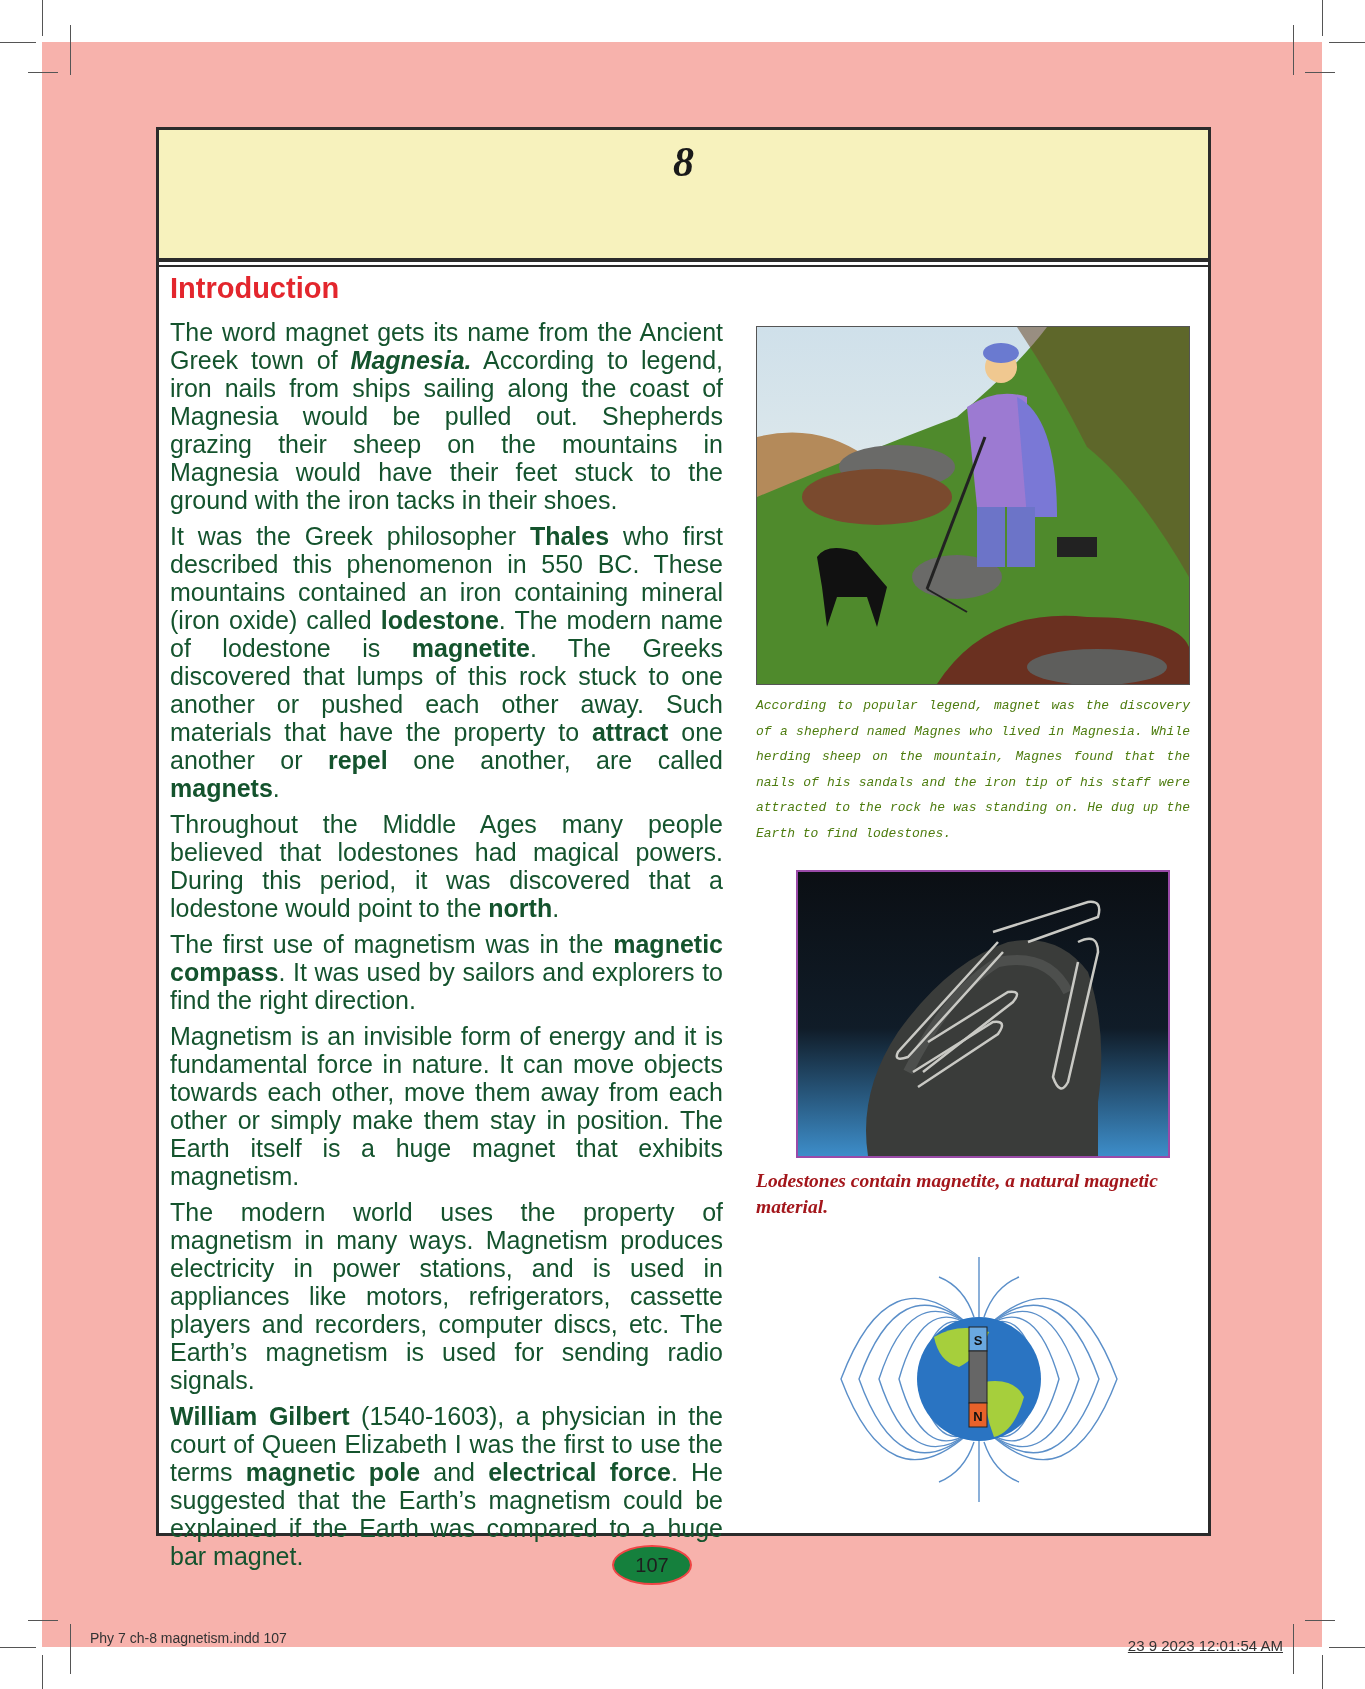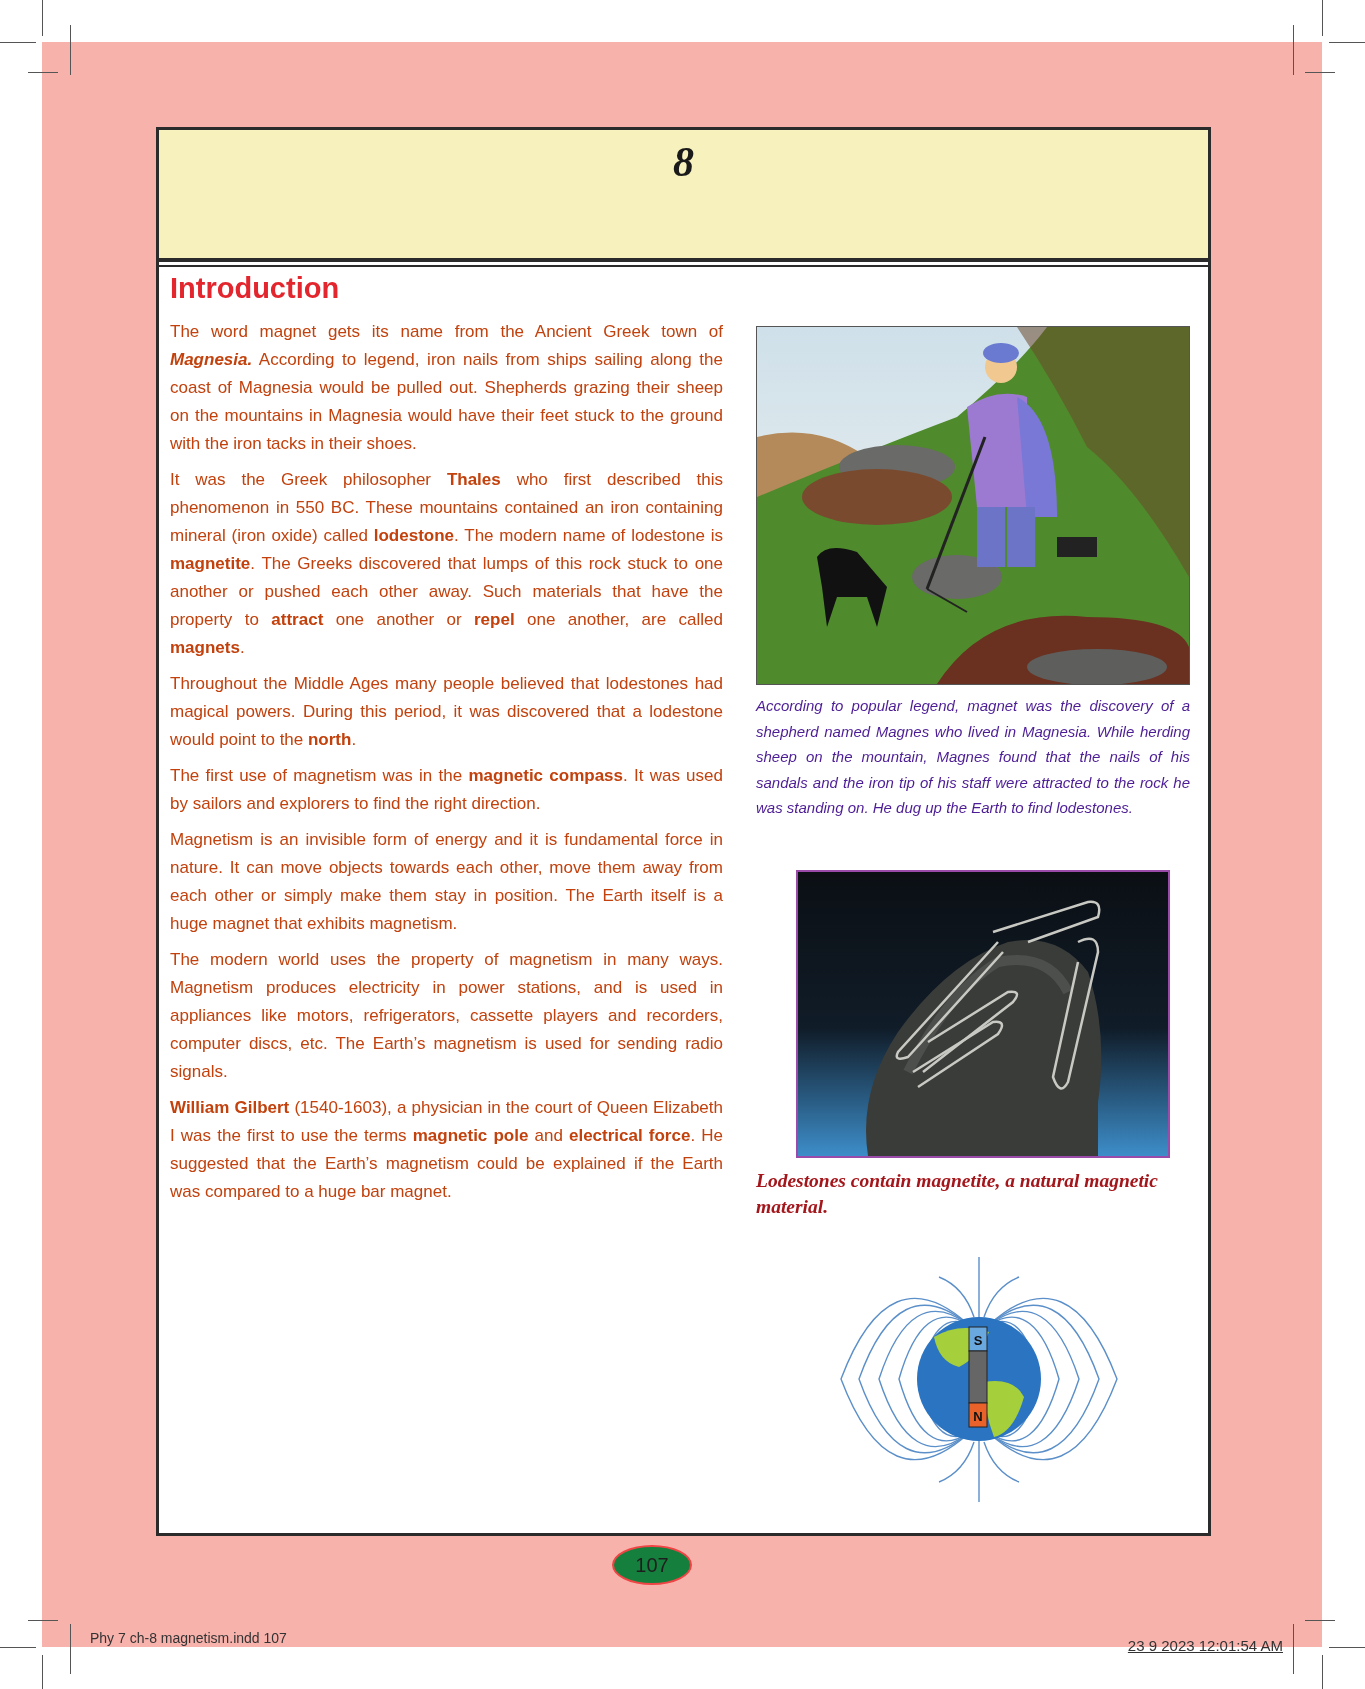--- a/index.html
+++ b/index.html
@@ -5,25 +5,25 @@
   html, body { margin:0; padding:0; }
   body { width:1365px; height:1689px; position:relative; background:#ffffff; overflow:hidden; font-family:"Liberation Sans", sans-serif; }
   .page-bg { position:absolute; left:42px; top:42px; width:1280px; height:1605px; background:#f7b2ac; }
   .crop { position:absolute; background:#555; }
   .frame { position:absolute; left:156px; top:127px; width:1049px; height:1403px; border:3px solid #2b2b2b; background:#ffffff; box-sizing:content-box; }
   .title-band { position:absolute; left:0; top:0; width:1049px; height:128px; background:#f7f2bd; border-bottom:4px solid #2b2b2b; }
   .title-band::after { content:""; position:absolute; left:0; right:0; bottom:-9px; height:2px; background:#2b2b2b; }
   .chapter-num { position:absolute; left:0; width:100%; top:8px; text-align:center; font-family:"Liberation Serif", serif; font-style:italic; font-weight:bold; font-size:42px; color:#1a1a1a; }
   .chapter-title { position:absolute; left:0; width:100%; top:63px; text-align:center; font-family:"Liberation Serif", serif; font-style:italic; font-weight:bold; font-size:46px; color:#1a1a1a; }
   .section-heading { position:absolute; left:11px; top:142px; font-size:29px; font-weight:bold; color:#e3262d; }
-  .body-col { position:absolute; left:11px; top:188px; width:553px; font-size:17px; line-height:28px; color:#c2410c; text-align:justify; }
+  .body-col { position:absolute; left:11px; top:188px; width:553px; font-size:25px; line-height:28px; color:#14532d; text-align:justify; }
   .body-col p { margin:0 0 8px 0; }
   .body-col b { font-weight:bold; }
   .fig1 { position:absolute; left:597px; top:196px; width:432px; height:357px; border:1px solid #555; overflow:hidden; }
-  .cap1 { position:absolute; left:597px; top:563px; width:434px; font-family:Liberation Sans, sans-serif; font-style:italic; font-size:15px; line-height:25.5px; color:#4c1d95; text-align:justify; }
+  .cap1 { position:absolute; left:597px; top:563px; width:434px; font-family:Liberation Mono, monospace; font-style:italic; font-size:13px; line-height:25.5px; color:#4d7c0f; text-align:justify; }
   .fig2 { position:absolute; left:637px; top:740px; width:370px; height:284px; border:2px solid #9a4aa8; overflow:hidden; }
   .cap2 { position:absolute; left:597px; top:1038px; width:434px; text-align:left; font-family:"Liberation Serif", serif; font-style:italic; font-weight:bold; font-size:19.5px; line-height:26px; color:#a3161b; }
   .fig3 { position:absolute; left:680px; top:1117px; width:280px; height:265px; }
   .cap3 { position:absolute; left:597px; top:1390px; width:434px; text-align:center; font-family:"Liberation Serif", serif; font-style:italic; font-weight:bold; font-size:19.5px; color:#a3161b; }
   .page-num { position:absolute; left:612px; top:1545px; width:76px; height:36px; border:2px solid #ef4444; border-radius:50%; background:#15803d; text-align:center; line-height:36px; font-size:20px; color:#1e1e1e; }
   .slug-left { position:absolute; left:90px; top:1630px; font-size:14px; color:#333; }
   .slug-right { position:absolute; right:82px; top:1637px; font-size:15px; color:#333;text-decoration:underline; }
 </style>
 </head>
 <body>

